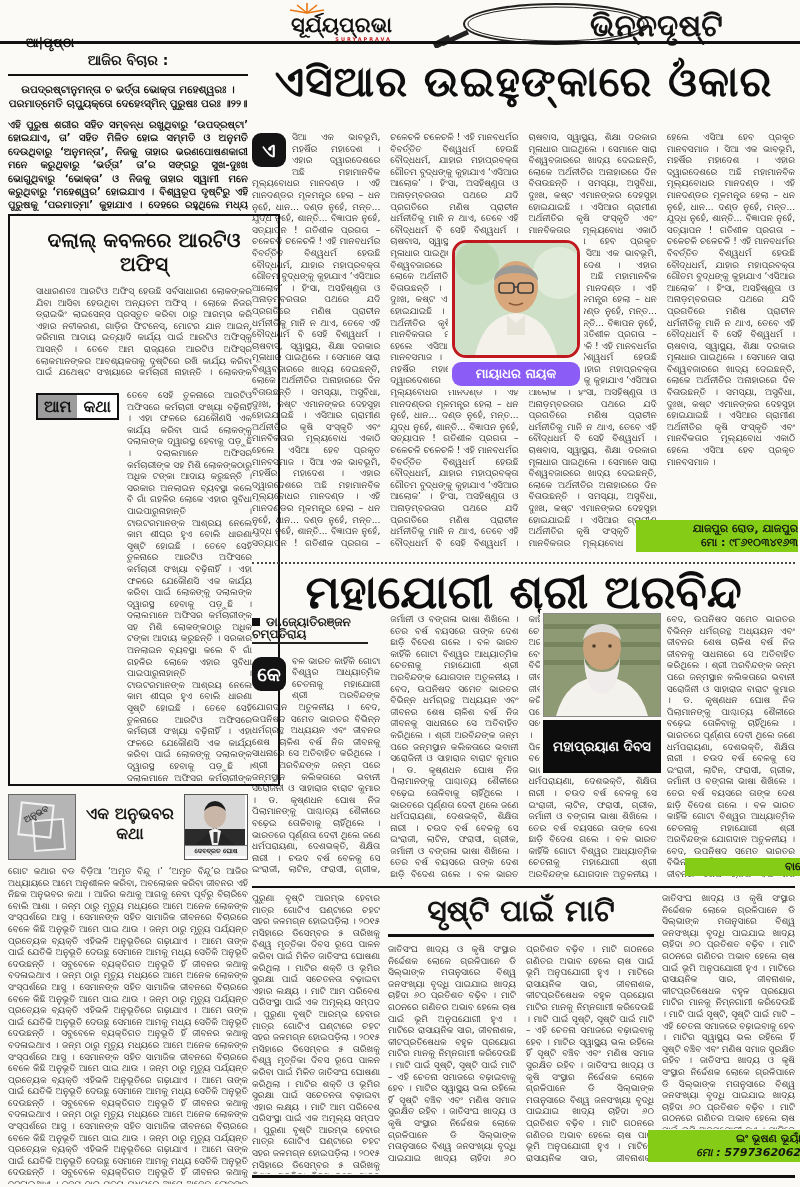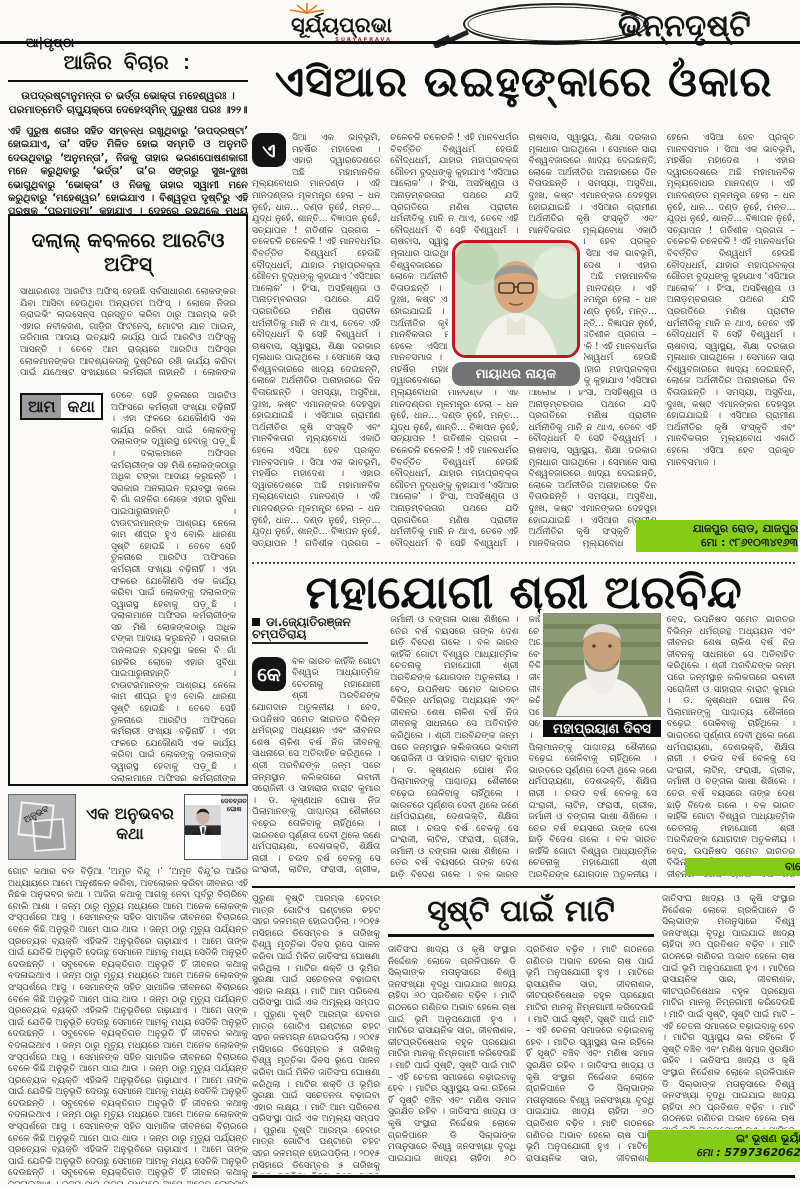--- a/index.html
+++ b/index.html
@@ -9,65 +9,65 @@
     font-family:"DejaVu Sans","Liberation Sans",sans-serif;
   }
   .abs{position:absolute;}
   .just{text-align:justify;}
   .bodytxt{font-size:9px;line-height:11.6px;color:#1c1c1c;overflow:hidden;}
   
   .edition{font-size:13px;font-weight:bold;}
   .masthead{width:170px;text-align:right;}
   .masthead-title{font-size:21px;font-weight:800;letter-spacing:0;color:#111;line-height:22px;}
   .masthead-sub{font-size:5px;letter-spacing:2px;color:#c0181f;font-weight:bold;}
-  .section-logo{display:flex;align-items:center;gap:28px;}
+  .section-logo{display:flex;align-items:center;}
   .section-logo-text{font-size:31px;font-weight:800;color:#161616;margin-left:-68px;}
   .header-rule{height:3px;background:#111;}
   
   .thought{width:240px;text-align:center;}
-  .thought-head{font-size:20px;font-weight:800;font-family:Liberation Mono, monospace;}
+  .thought-head{font-size:14px;font-weight:800;}
   .thought-rule{height:2px;background:#111;margin:5px 0 6px 0;}
   .verse{font-size:10.5px;font-weight:bold;line-height:14px;}
   .commentary{font-size:10px;font-weight:bold;line-height:13.4px;text-align:justify;margin-top:8px;}
-  .rto-box{width:216px;border:2px solid #111;padding:8px 10px;height:552px;overflow:hidden;background:#fbfaf6;}
+  .rto-box{width:216px;border:2px solid #111;padding:8px 26px;height:552px;overflow:hidden;background:#fbfaf6;}
   .rto-headline{font-size:20px;font-weight:800;text-align:center;line-height:24px;margin:4px 0 10px 0;}
   .kicker-box{float:left;border:2.5px solid #111;display:flex;align-items:stretch;margin:3px 8px 3px 0;background:#fff;}
   .kicker-w1{background:#9c9c9c;padding:2px 6px;font-size:16px;font-weight:800;}
   .kicker-w2{padding:2px 6px;font-size:16px;font-weight:800;}
   
   .exp-header{width:240px;height:66px;display:flex;align-items:stretch;}
   .exp-logo{width:66px;background:#b5b5b5;border:1px solid #666;position:relative;flex:none;}
   .exp-logo .sq1,.exp-logo .sq2{position:absolute;border:2px solid #f2f2f2;}
   .exp-logo .sq1{width:30px;height:30px;left:10px;top:8px;transform:rotate(6deg);}
   .exp-logo .sq2{width:28px;height:28px;left:24px;top:24px;transform:rotate(-4deg);background:#a3a3a3;}
   .exp-logo .scribble{position:absolute;left:14px;top:14px;font-size:9px;color:#3c3c3c;transform:rotate(-28deg);font-weight:bold;}
   .exp-title{flex:1;text-align:center;font-size:16px;font-weight:800;line-height:20px;padding-top:10px;}
-  .exp-photo-wrap{width:62px;flex:none;border:1px solid #555;background:#fff;display:flex;flex-direction:row;}
+  .exp-photo-wrap{width:62px;flex:none;border:1px solid #555;background:#fff;display:flex;flex-direction:column;}
   .exp-photo-cap{font-size:6.5px;font-weight:bold;text-align:center;border-top:1px solid #777;padding:1px 0;background:#eee;}
   
   .lead-headline{font-size:42px;font-weight:800;text-align:center;line-height:76px;letter-spacing:1px;color:#0e0e0e;}
   .cols4{column-count:4;column-gap:10px;column-fill:auto;height:100%;}
   .cols2{column-count:2;column-gap:10px;column-fill:auto;height:100%;}
   .dropcap{float:left;width:34px;height:34px;background:#141414;color:#fff;border-radius:9px;
     font-size:19px;font-weight:bold;text-align:center;line-height:34px;margin:1px 6px 2px 0;}
   .photo-card{background:#fbfaf6;padding:4px;}
   .photo-frame-red{border:3px solid #c0181f;border-radius:14px;overflow:hidden;}
-  .photo-cap-red{margin-top:4px;background:#737373;color:#fff;border-radius:9px;text-align:center;
+  .photo-cap-red{margin-top:4px;background:#8b5cf6;color:#fff;border-radius:9px;text-align:center;
     font-size:13px;font-weight:800;padding:4px 0;}
   .signoff{text-align:right;font-weight:800;font-size:11px;line-height:14px;background:#84cc16;padding:2px 0 2px 6px;}
   .dotted-rule{border-top:2px dotted #4a4a4a;height:0;}
   .solid-rule{background:#111;}
   
   .auro-headline{font-size:46px;font-weight:800;text-align:center;line-height:48px;color:#0e0e0e;}
   .byline-row{font-size:12px;font-weight:800;padding:3px 0 5px 0;}
   .byline-sq{display:inline-block;width:8px;height:8px;background:#111;margin-right:6px;}
   .byline-rule{height:1.5px;background:#222;margin:2px 12px 7px 0;}
   .photo-frame-plain{border:1px solid #888;overflow:hidden;background:#fff;}
   .photo-cap-black{margin-top:3px;background:#0d0d0d;color:#fff;text-align:center;
-    font-size:13.5px;font-weight:800;padding:0 0;}
+    font-size:13.5px;font-weight:800;padding:18px 0;}
   
   .soil-headline{font-size:30px;font-weight:800;text-align:center;line-height:34px;}
   .soil-rule{height:3px;background:#111;margin-top:6px;}
   .col-single{overflow:hidden;}
 </style>
 </head>
 <body>
 
 <div class="page">
 

